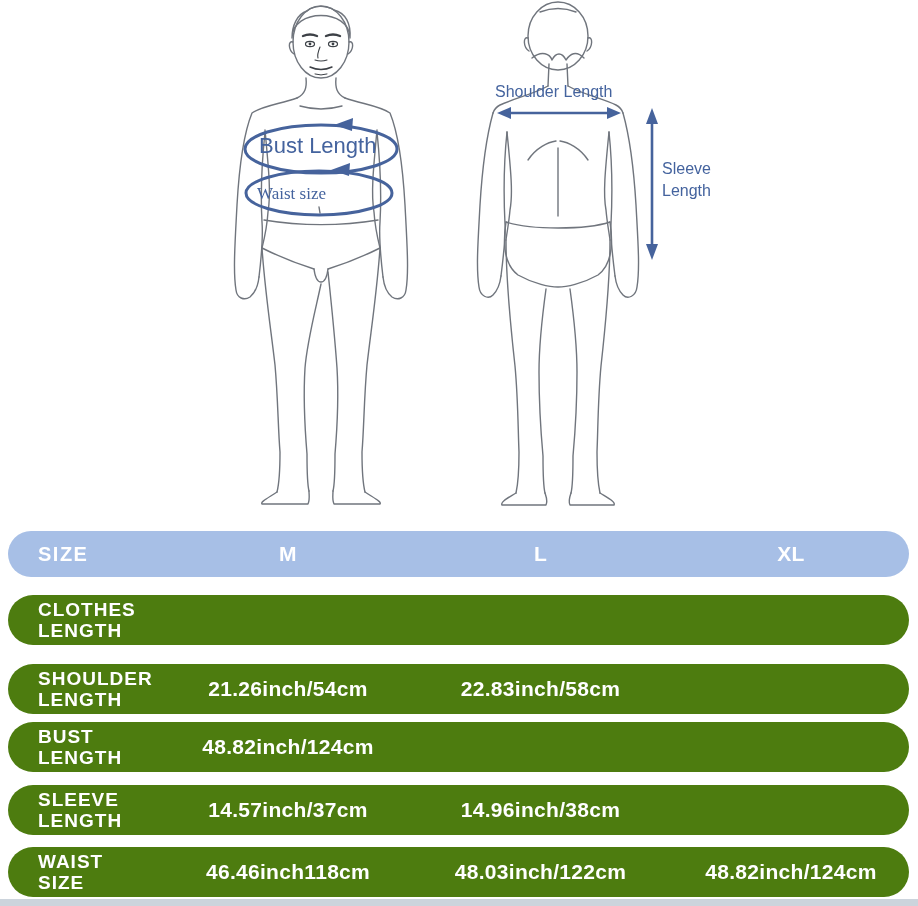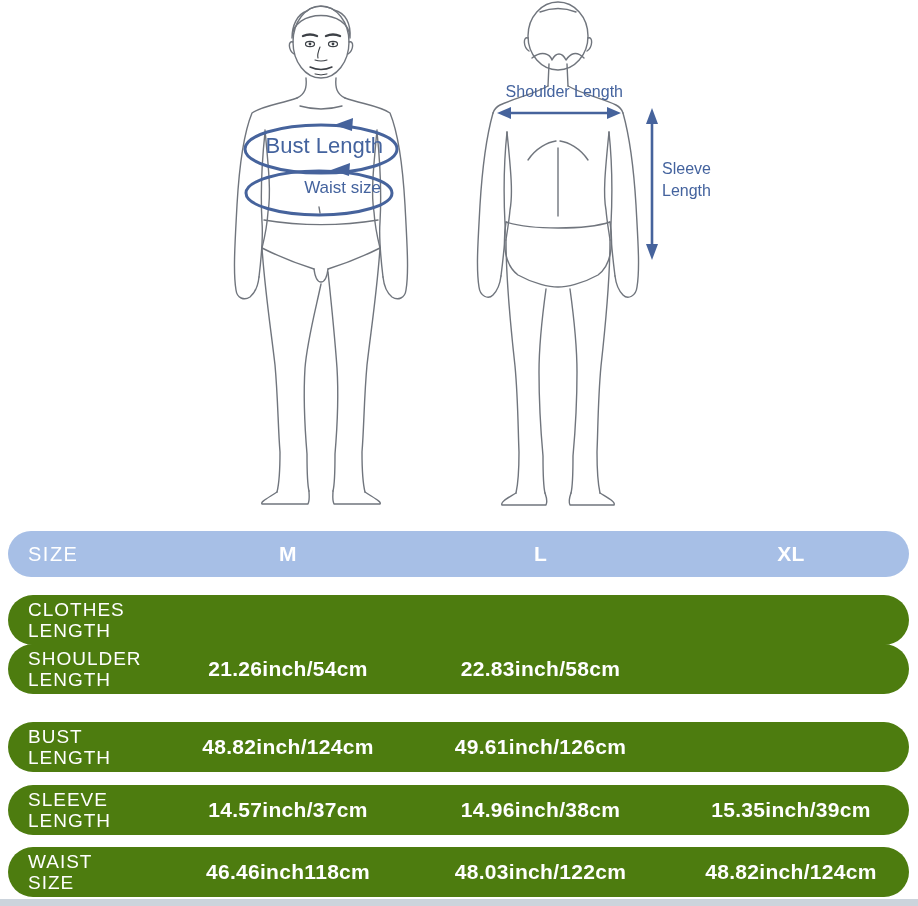--- a/index.html
+++ b/index.html
@@ -2,38 +2,38 @@
 <html><head>
 <meta charset="utf-8">
 <style>
   html,body{margin:0;padding:0;background:#fff;}
   .canvas{
     position:relative;width:918px;height:906px;background:#ffffff;
     font-family:"Liberation Sans",sans-serif;overflow:hidden;
   }
   .figs{position:absolute;left:0;top:0;}
   .dlabel{position:absolute;color:#44639e;font-size:16px;white-space:nowrap;}
-  .dlabel.center{text-align:right;}
+  .dlabel.center{text-align:left;}
   #bust-label{left:259px;top:133px;width:124px;font-size:22px;}
-  #waist-label{left:257px;top:178px;width:124px;font-size:17px;}
+  #waist-label{left:257px;top:184px;width:124px;font-size:17px;font-family:Liberation Serif, serif;}
   #shoulder-label{left:495px;top:83px;width:128px;font-size:16px;}
   #sleeve-label{left:662px;top:158px;line-height:22px;font-size:16px;}
   #sleeve-label span{display:block;}
 
   .trow{
     position:absolute;left:8px;width:901px;height:50px;border-radius:26px;
     display:grid;grid-template-columns:160px 240px 265px 1fr;align-items:center;
     color:#ffffff;background:#4d7c0f;
   }
-  .trow .lcell{padding-left:20px;font-weight:normal;font-size:19px;letter-spacing:1px;line-height:21px;}
+  .trow .lcell{padding-left:30px;font-weight:bold;font-size:19px;letter-spacing:1px;line-height:21px;}
   .trow .lcell span{display:block;}
   .trow .vcell{text-align:center;font-weight:bold;font-size:21px;letter-spacing:0.3px;}
   .trow.header{top:531px;height:46px;border-radius:23px;background:#a7bfe6;}
   .trow.header .lcell{font-size:20px;letter-spacing:1.5px;}
-  #row-0{top:595px;} #row-1{top:644px;} #row-2{top:722px;}
+  #row-0{top:595px;} #row-1{top:664px;} #row-2{top:722px;}
   #row-3{top:785px;} #row-4{top:847px;}
   .bstrip{position:absolute;left:0;top:899px;width:918px;height:7px;background:#ccd4dc;}
 </style>
 </head>
 <body>
 
 <div class="canvas">
 
   <svg class="figs" width="918" height="530" viewBox="0 0 918 530">
 
@@ -158,31 +158,29 @@
     <div class="vcell">21.26inch/54cm</div>
     <div class="vcell">22.83inch/58cm</div>
   </div>
 
   <div class="trow" id="row-2">
     <div class="lcell">
       <span>BUST</span>
       <span>LENGTH</span>
     </div>
     <div class="vcell">48.82inch/124cm</div>
-    <div class="vcell">49.61inch/126cm</div>
   </div>
 
   <div class="trow" id="row-3">
     <div class="lcell">
       <span>SLEEVE</span>
       <span>LENGTH</span>
     </div>
     <div class="vcell">14.57inch/37cm</div>
     <div class="vcell">14.96inch/38cm</div>
-    <div class="vcell">15.35inch/39cm</div>
   </div>
 
   <div class="trow" id="row-4">
     <div class="lcell">
       <span>WAIST</span>
       <span>SIZE</span>
     </div>
     <div class="vcell">46.46inch118cm</div>
     <div class="vcell">48.03inch/122cm</div>
     <div class="vcell">48.82inch/124cm</div>

